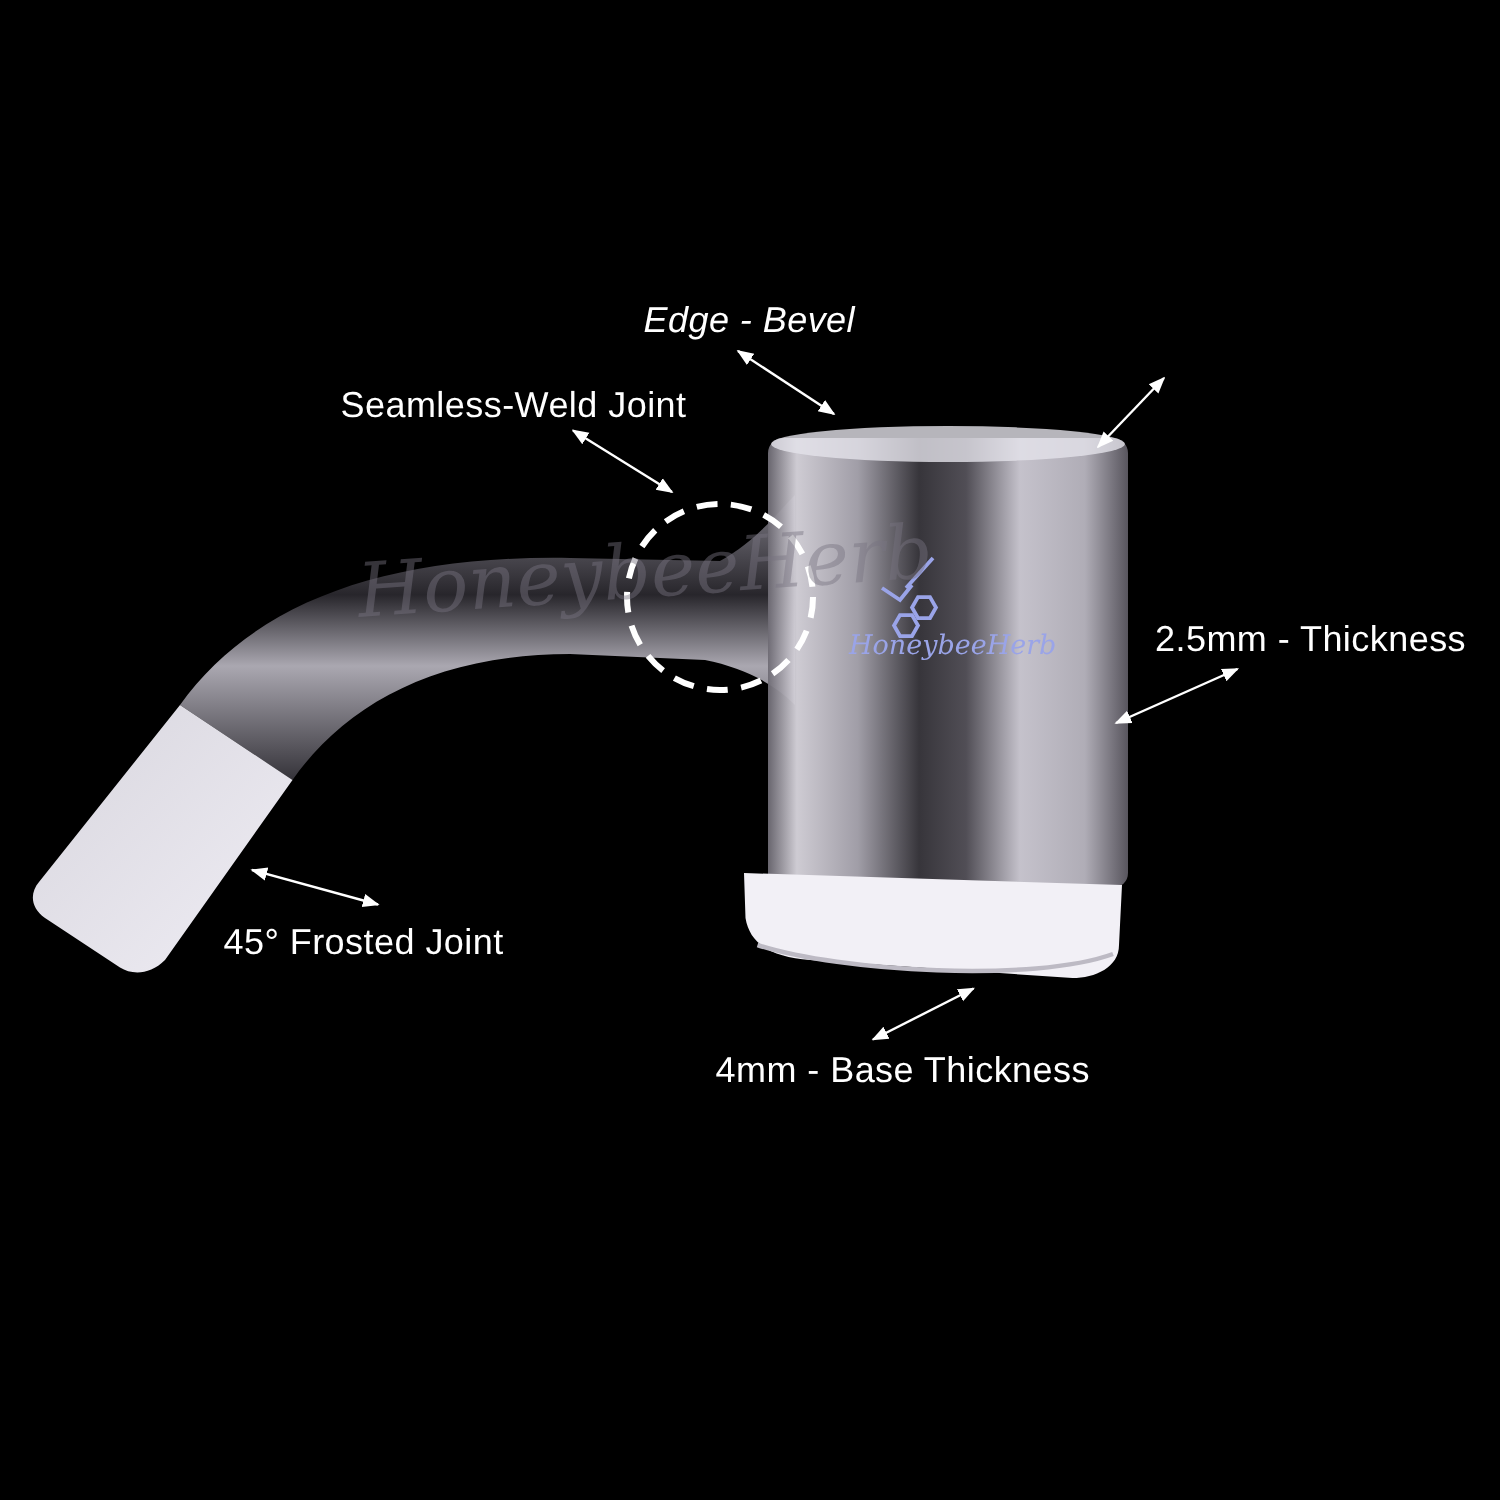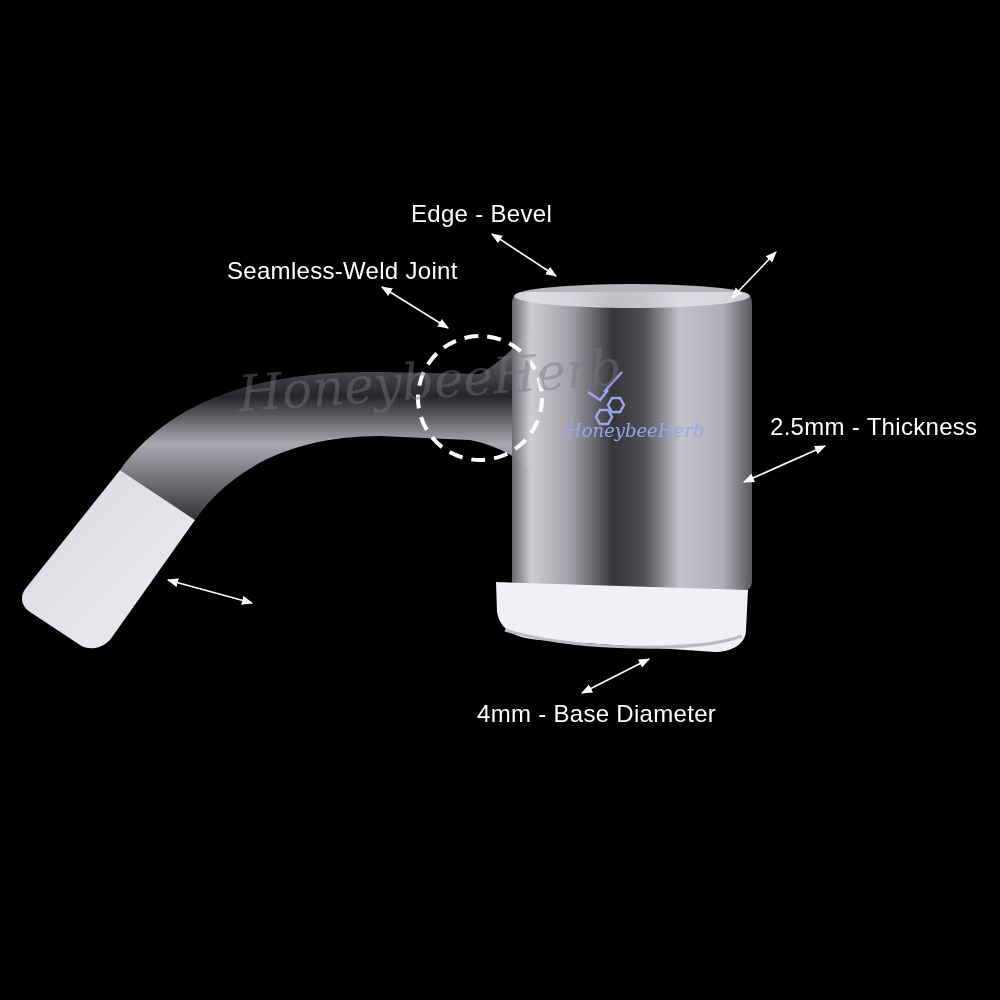--- a/index.html
+++ b/index.html
@@ -74,17 +74,18 @@
       <line x1="382" y1="287" x2="448" y2="328" marker-start="url(#arr)" marker-end="url(#arr)"></line>
       <line x1="825" y1="446" x2="744" y2="482" marker-start="url(#arr)" marker-end="url(#arr)"></line>
       <line x1="168" y1="580" x2="252" y2="603" marker-start="url(#arr)" marker-end="url(#arr)"></line>
       <line x1="649" y1="659" x2="582" y2="693" marker-start="url(#arr)" marker-end="url(#arr)"></line>
     </g>
   </svg>
 
   <div class="wm" style="left:238px;top:352px;font-size:50px;color:rgba(120,116,128,0.45);transform:rotate(-4deg);">HoneybeeHerb</div>
   <div class="wm" style="left:566px;top:420px;font-size:18px;color:#9aa4e8;">HoneybeeHerb</div>
 
-  <div class="label" style="left:411px;top:200px;">Edge - Bevel</div>
+  <div class="label" style="left:429px;top:200px;font-style:italic;">Edge - Bevel</div>
   <div class="label" style="left:203px;top:257px;margin-left:24px;">Seamless-Weld Joint</div>
   <div class="label" style="left:770px;top:413px;">2.5mm - Thickness</div>
-  <div class="label" style="left:477px;top:700px;">4mm - Base Diameter</div>
+  <div class="label" style="left:149px;top:615px;">45° Frosted Joint</div>
+  <div class="label" style="left:477px;top:700px;">4mm - Base Thickness</div>
 </div>
 
 </body></html>

